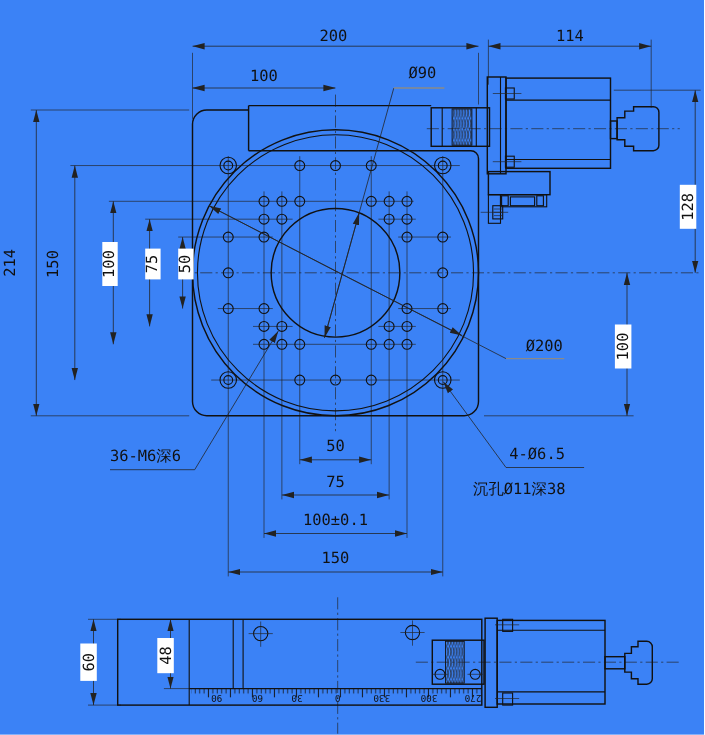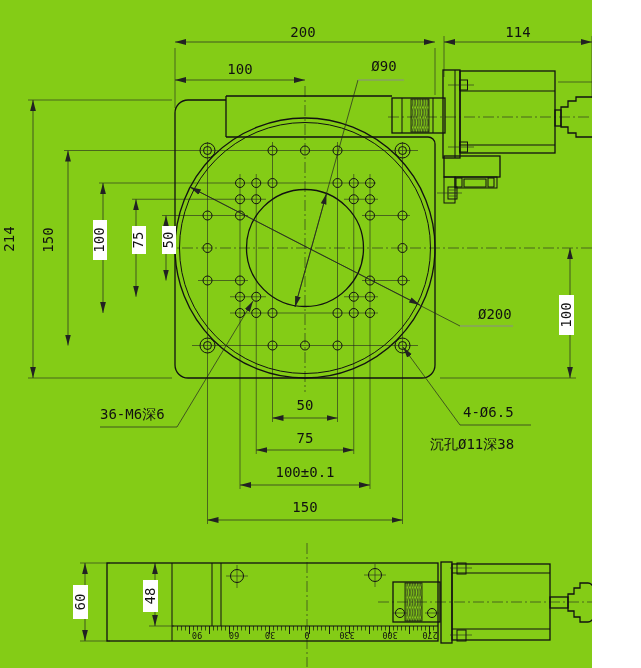--- a/index.html
+++ b/index.html
@@ -1,16 +1,16 @@
 <!DOCTYPE html>
 <html><head>
 <meta charset="utf-8">
 <style>
   html,body{margin:0;padding:0;background:#fff;}
-  #stage{position:relative;width:592px;height:668px;background:#84cc16;overflow:hidden;}
+  #stage{position:relative;width:640px;height:668px;background:#3b82f6;overflow:hidden;}
   svg{display:block;}
   .ol{stroke:#111;stroke-width:1.3;fill:none;}
   .ol2{stroke:#111;stroke-width:1;fill:none;}
   .thin{stroke:#222;stroke-width:0.6;fill:none;}
   .dim{stroke:#222;stroke-width:0.7;fill:none;}
   .cl{stroke:#222;stroke-width:0.6;fill:none;stroke-dasharray:11 3 2 3;}
   .gray{stroke:#8a8a8a;stroke-width:1.2;fill:none;}
   text{font-family:"DejaVu Sans Mono","Liberation Sans",sans-serif;fill:#111;}
   .dimtxt{font-size:14px;}
   .lbl{font-size:14px;}

